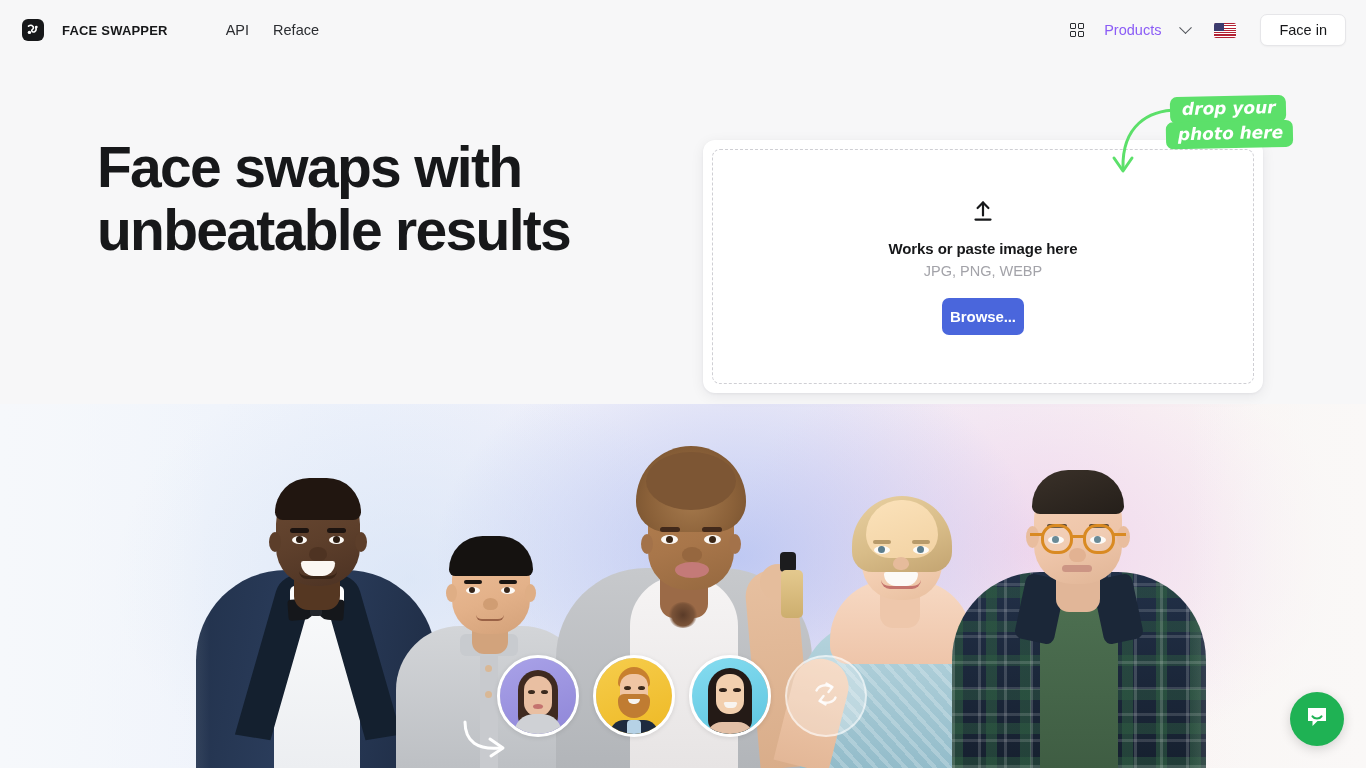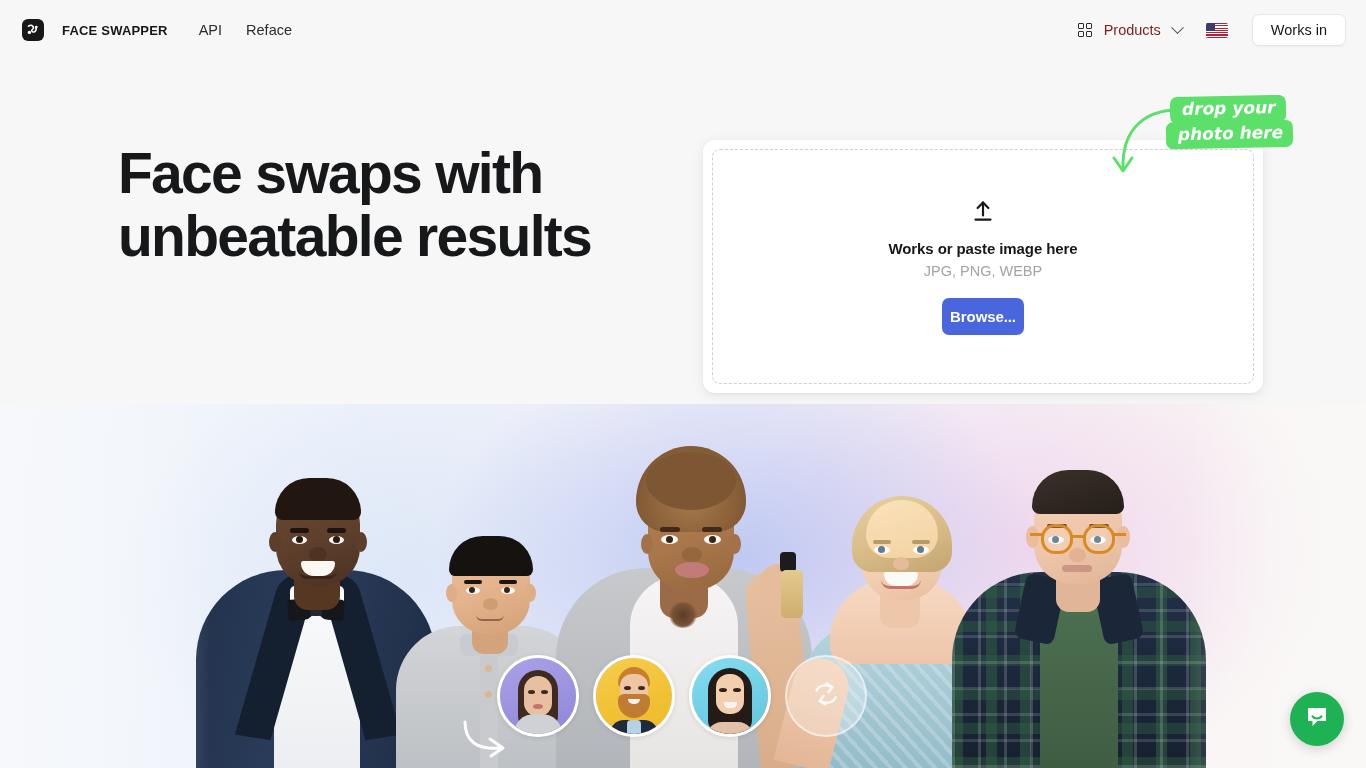--- a/index.html
+++ b/index.html
@@ -61,44 +61,44 @@
     font-weight: bold;
     letter-spacing: 0.2px;
     color: #17181a;
     white-space: nowrap;
   }
 
   .nav-links {
     display: flex;
     align-items: center;
     gap: 24px;
-    margin-left: 31px;
+    margin-left: 58px;
   }
   .nav-link {
     font-size: 14.5px;
     color: #2b2d31;
     text-decoration: none;
     cursor: pointer;
     white-space: nowrap;
   }
 
   .nav-right {
     margin-left: auto;
     display: flex;
     align-items: center;
     gap: 24px;
   }
 
   .products-menu {
     display: flex;
     align-items: center;
-    gap: 12px;
+    gap: 20px;
     cursor: pointer;
     font-size: 14.5px;
-    color: #7f1d1d;
+    color: #8b5cf6;
   }
   .grid-icon {
     display: grid;
     grid-template-columns: 6px 6px;
     grid-template-rows: 6px 6px;
     gap: 2px;
   }
   .grid-icon i {
     display: block;
     width: 6px; height: 6px;
@@ -146,25 +146,24 @@
     color: #17181a;
     font-family: inherit;
     cursor: pointer;
     box-shadow: 0 1px 2px rgba(0,0,0,0.04);
     white-space: nowrap;
   }
 
   
   .hero-copy {
     position: absolute;
-    left: 118px;
+    left: 97px;
     top: 136px;
     width: 570px;
     z-index: 20;
-    margin-top: 6px;
   }
   .headline {
     font-size: 57px;
     line-height: 63px;
     font-weight: bold;
     letter-spacing: -1.7px;
     color: #17181a;
     white-space: pre-line;
   }
   .subhead {
@@ -400,21 +399,21 @@
         </span>
         <span>Products</span>
         <span class="chev"></span>
       </div>
 
       <div class="flag">
         <span class="stripes"></span>
         <span class="canton"></span>
       </div>
 
-      <button class="signin-btn">Works in</button>
+      <button class="signin-btn">Face in</button>
     </div>
   </nav>
 
   <div class="hero-copy">
     <h1 class="headline">Face swaps with
 unbeatable results</h1>
   </div>
 
   <div class="upload-card">
     <div class="upload-dashed">

